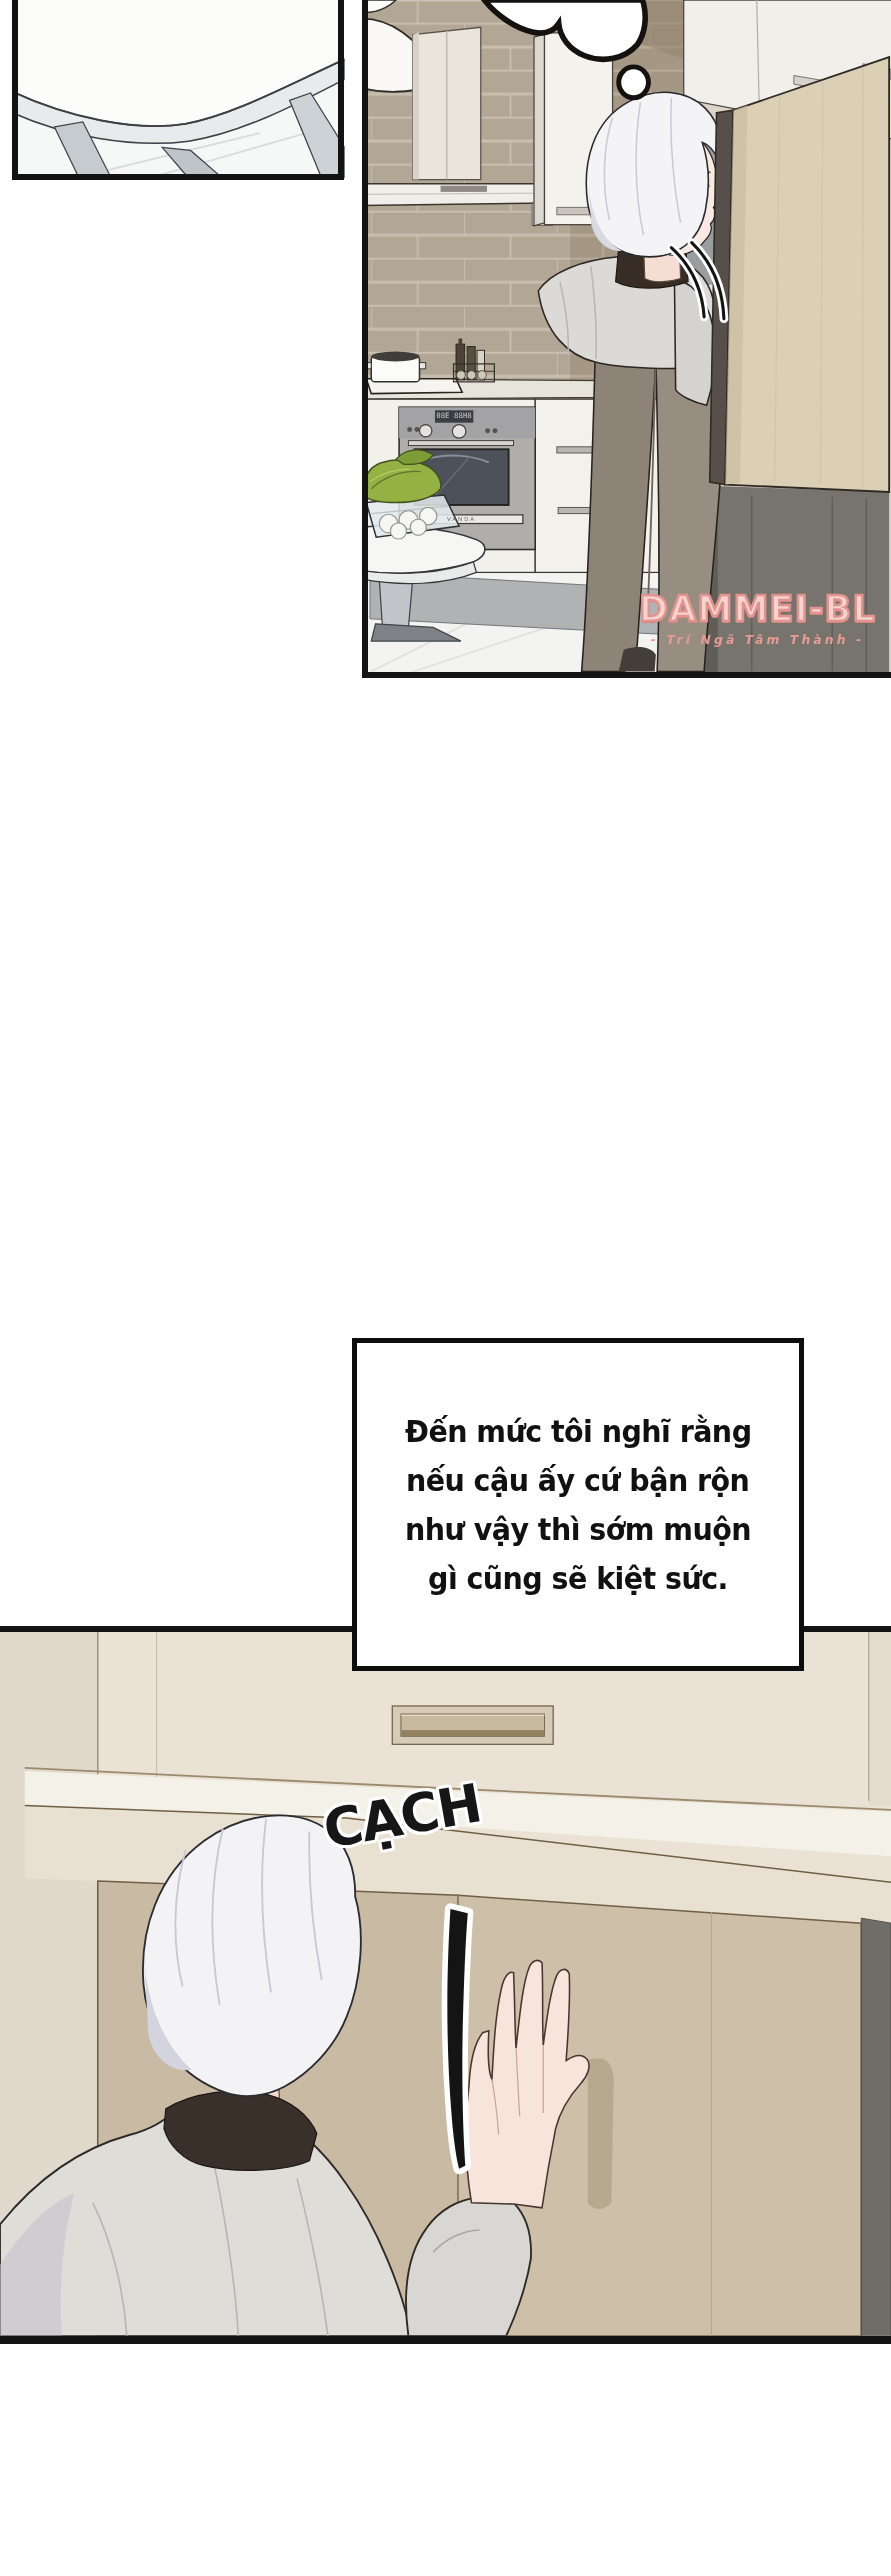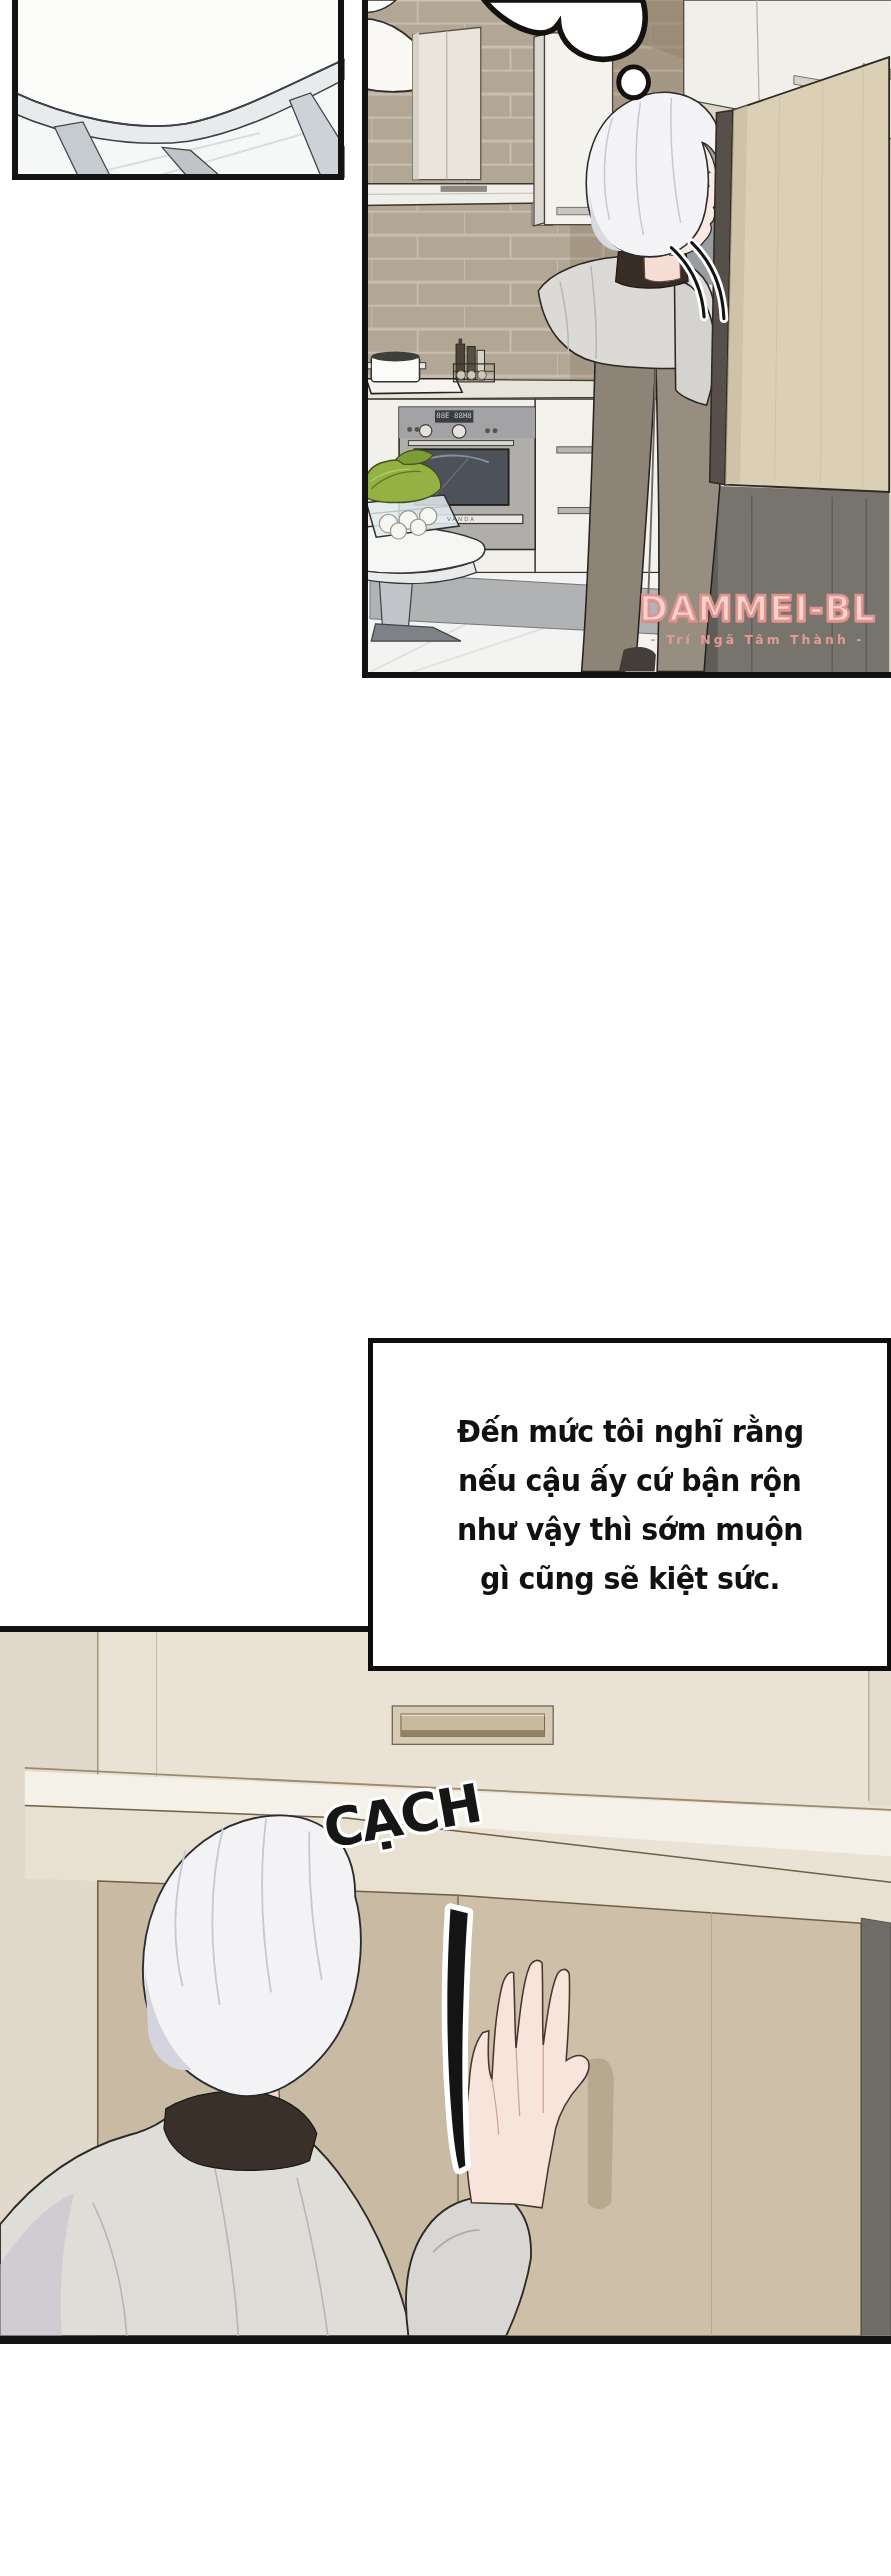--- a/index.html
+++ b/index.html
@@ -1,36 +1,36 @@
 <!DOCTYPE html>
 <html style="font-size:10px"><head>
 <meta charset="utf-8">
 <style>
   html,body{margin:0;padding:0;background:#ffffff;}
   #page{position:relative;width:891px;height:2576px;background:#ffffff;overflow:hidden;
         font-family:"DejaVu Sans","Liberation Sans",sans-serif;}
   #art{position:absolute;left:0;top:0;}
   .panel-border{position:absolute;border:6.2px solid #131313;box-sizing:border-box;background:transparent;pointer-events:none;}
   .bar{position:absolute;background:#131313;}
-  #caption-box{position:absolute;left:368px;top:1338px;width:524px;height:333px;background:#ffffff;
+  #caption-box{position:absolute;left:352px;top:1338px;width:452px;height:333px;background:#ffffff;
                border:5.6px solid #0d0d0d;box-sizing:border-box;display:flex;flex-direction:column;
                justify-content:center;align-items:center;}
   .cap-line{font-weight:bold;font-size:31px;line-height:49px;color:#111;letter-spacing:-0.6px;
             white-space:nowrap;transform:scaleX(0.92);}
   #sfx{position:absolute;left:328px;top:1799px;width:210px;height:105px;
        font-weight:bold;font-size:53px;color:#161616;letter-spacing:-1.2px;
        transform:rotate(-10deg);transform-origin:left center;
        text-shadow:-3.1px 0 0 #fff,3.1px 0 0 #fff,0 -3.1px 0 #fff,0 3.1px 0 #fff,
                    -2.5px -2.5px 0 #fff,2.5px 2.5px 0 #fff,-2.5px 2.5px 0 #fff,2.5px -2.5px 0 #fff;}
   #wm-title{position:absolute;left:637px;top:589px;width:241px;text-align:center;
             font-weight:bold;font-size:35px;letter-spacing:1.2px;color:#f6d3cf;
             -webkit-text-stroke:2.5px #e2938d;
             text-shadow:0 1.9px 0 #d3827c;}
   #wm-sub{position:absolute;left:637px;top:632px;width:241px;text-align:center;
-          font-size:12.4px;letter-spacing:3.1px;color:#e59b94;font-weight:bold;}
+          font-size:12.4px;letter-spacing:3.1px;color:#e59b94;font-weight:bold;font-style:italic;}
   #oven-display{position:absolute;left:436px;top:410px;width:36px;height:12.4px;line-height:12.4px;
                 text-align:center;font-family:"DejaVu Sans Mono","Liberation Mono",monospace;
                 font-size:7.4px;color:#c9ced6;}
   #oven-brand{position:absolute;left:433px;top:516px;width:57px;text-align:center;
               font-size:5.6px;letter-spacing:1.9px;color:#6f6d68;}
 </style>
 </head>
 <body>
 
 <div id="page">

